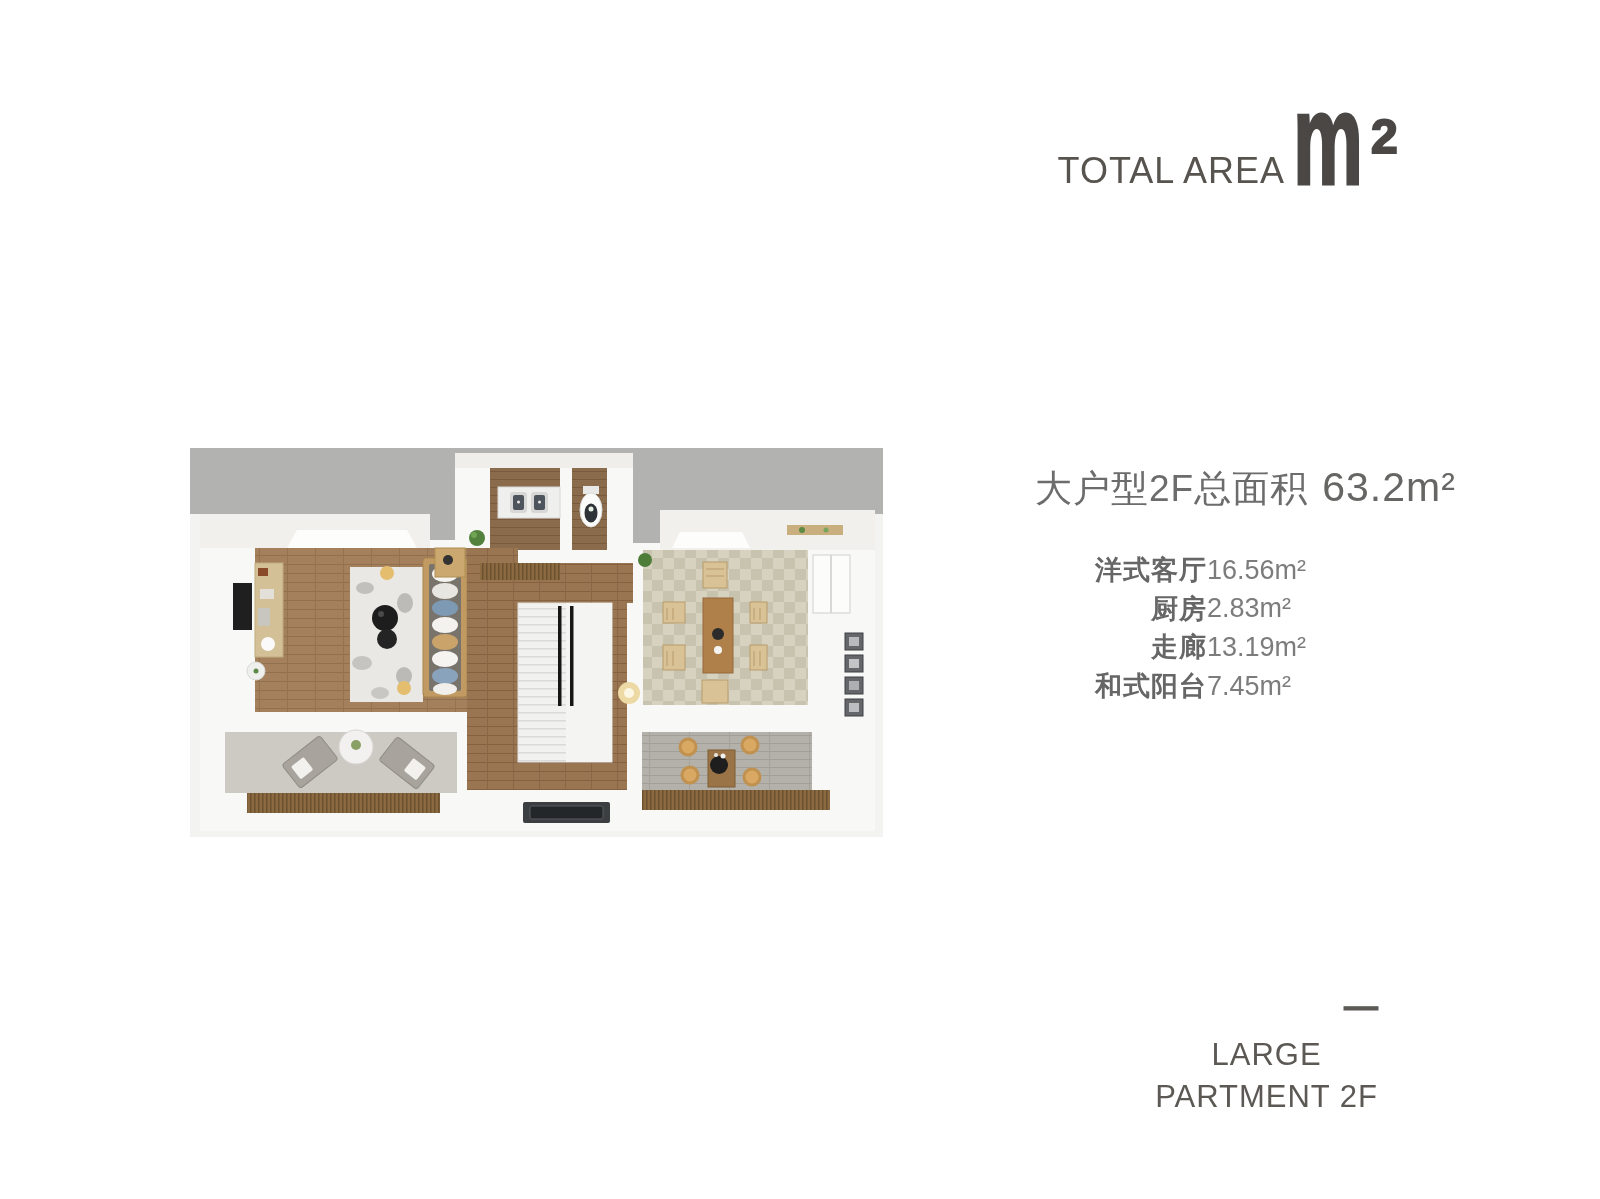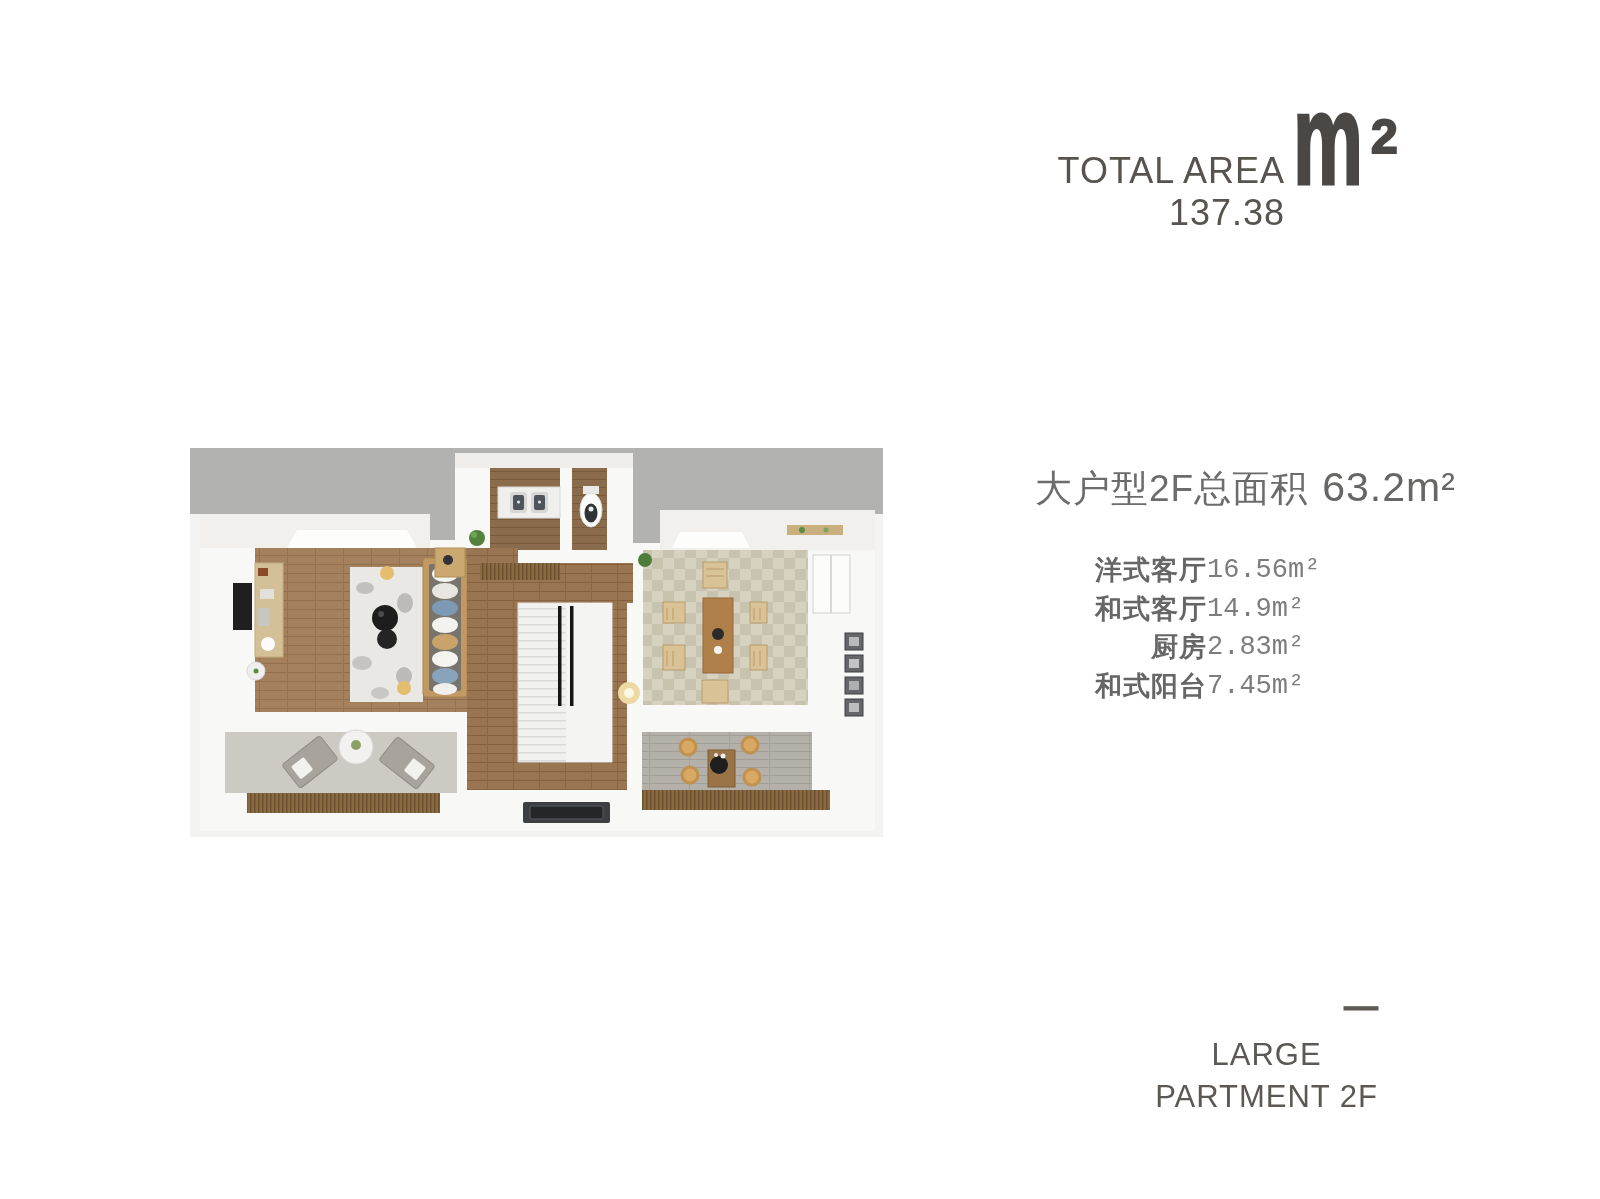--- a/index.html
+++ b/index.html
@@ -13,61 +13,60 @@
     font-size:36px;letter-spacing:1px;margin-top:48px;}
   .area-badge .txt .num{display:block;}
   .badge-m2{margin-left:8px;margin-top:2px;}
   
   .unit-heading{position:absolute;left:1035px;top:464px;color:#6c6c6c;font-size:37px;
     letter-spacing:1px;white-space:nowrap;}
   .unit-heading .big{font-size:41px;color:#666664;margin-left:14px;}
   .room-list{position:absolute;left:1035px;top:551px;width:360px;}
   .room-row{display:grid;grid-template-columns:172px auto;align-items:center;height:38.6px;}
   .room-row .lbl{font-size:27px;color:#666666;font-weight:600;letter-spacing:1px;text-align:right;}
-  .room-row .val{font-size:27px;color:#7c7c7c;font-family:Liberation Mono, monospace;}
+  .room-row .val{font-size:27px;color:#7c7c7c;}
   
   .footer{position:absolute;right:222px;top:988px;text-align:right;color:#5c5955;}
   .footer .dash{font-size:34px;font-weight:bold;color:#5e5b57;line-height:1;
     -webkit-text-stroke:1px #5e5b57;display:block;margin-bottom:12px;}
   .footer .l1,.footer .l2{font-size:31px;letter-spacing:1px;line-height:1.35;text-align:center;}
   
   .plan-wrap{position:absolute;left:190px;top:448px;width:693px;height:389px;
     background:#f4f4f2;}
   .plan-wrap svg{display:block;}
 </style>
 </head>
 <body>
 
 <div class="area-badge">
   <div class="txt">
     <span>TOTAL AREA</span>
-    <span class="num">137.38</span>
   </div>
   <svg class="badge-m2" width="118" height="96" viewBox="0 0 118 96">
     <text x="0" y="80" font-size="130" font-weight="bold" fill="#4a4745" stroke="#4a4745" stroke-width="3" textLength="70" lengthAdjust="spacingAndGlyphs">m</text>
     <text x="78" y="49" font-size="48" font-weight="bold" fill="#4a4745" stroke="#4a4745" stroke-width="2">2</text>
   </svg>
 </div>
 
 <div class="unit-heading">
   <span>大户型2F总面积</span><span class="big"><span>63.2</span><span>m²</span></span>
 </div>
 
 <div class="room-list">
   <div class="room-row">
     <span class="lbl">洋式客厅</span>
     <span class="val">16.56m²</span>
   </div>
   <div class="room-row">
-    <span class="lbl">和式客厅</span>
-    <span class="val">14.9m²</span>
-  </div>
-  <div class="room-row">
     <span class="lbl">厨房</span>
     <span class="val">2.83m²</span>
+  </div>
+  <div class="room-row">
+    <span class="lbl">走廊</span>
+    <span class="val">13.19m²</span>
   </div>
   <div class="room-row">
     <span class="lbl">和式阳台</span>
     <span class="val">7.45m²</span>
   </div>
 </div>
 
 <div class="footer">
   <span class="dash">—</span>
   <div class="l1">LARGE</div>

